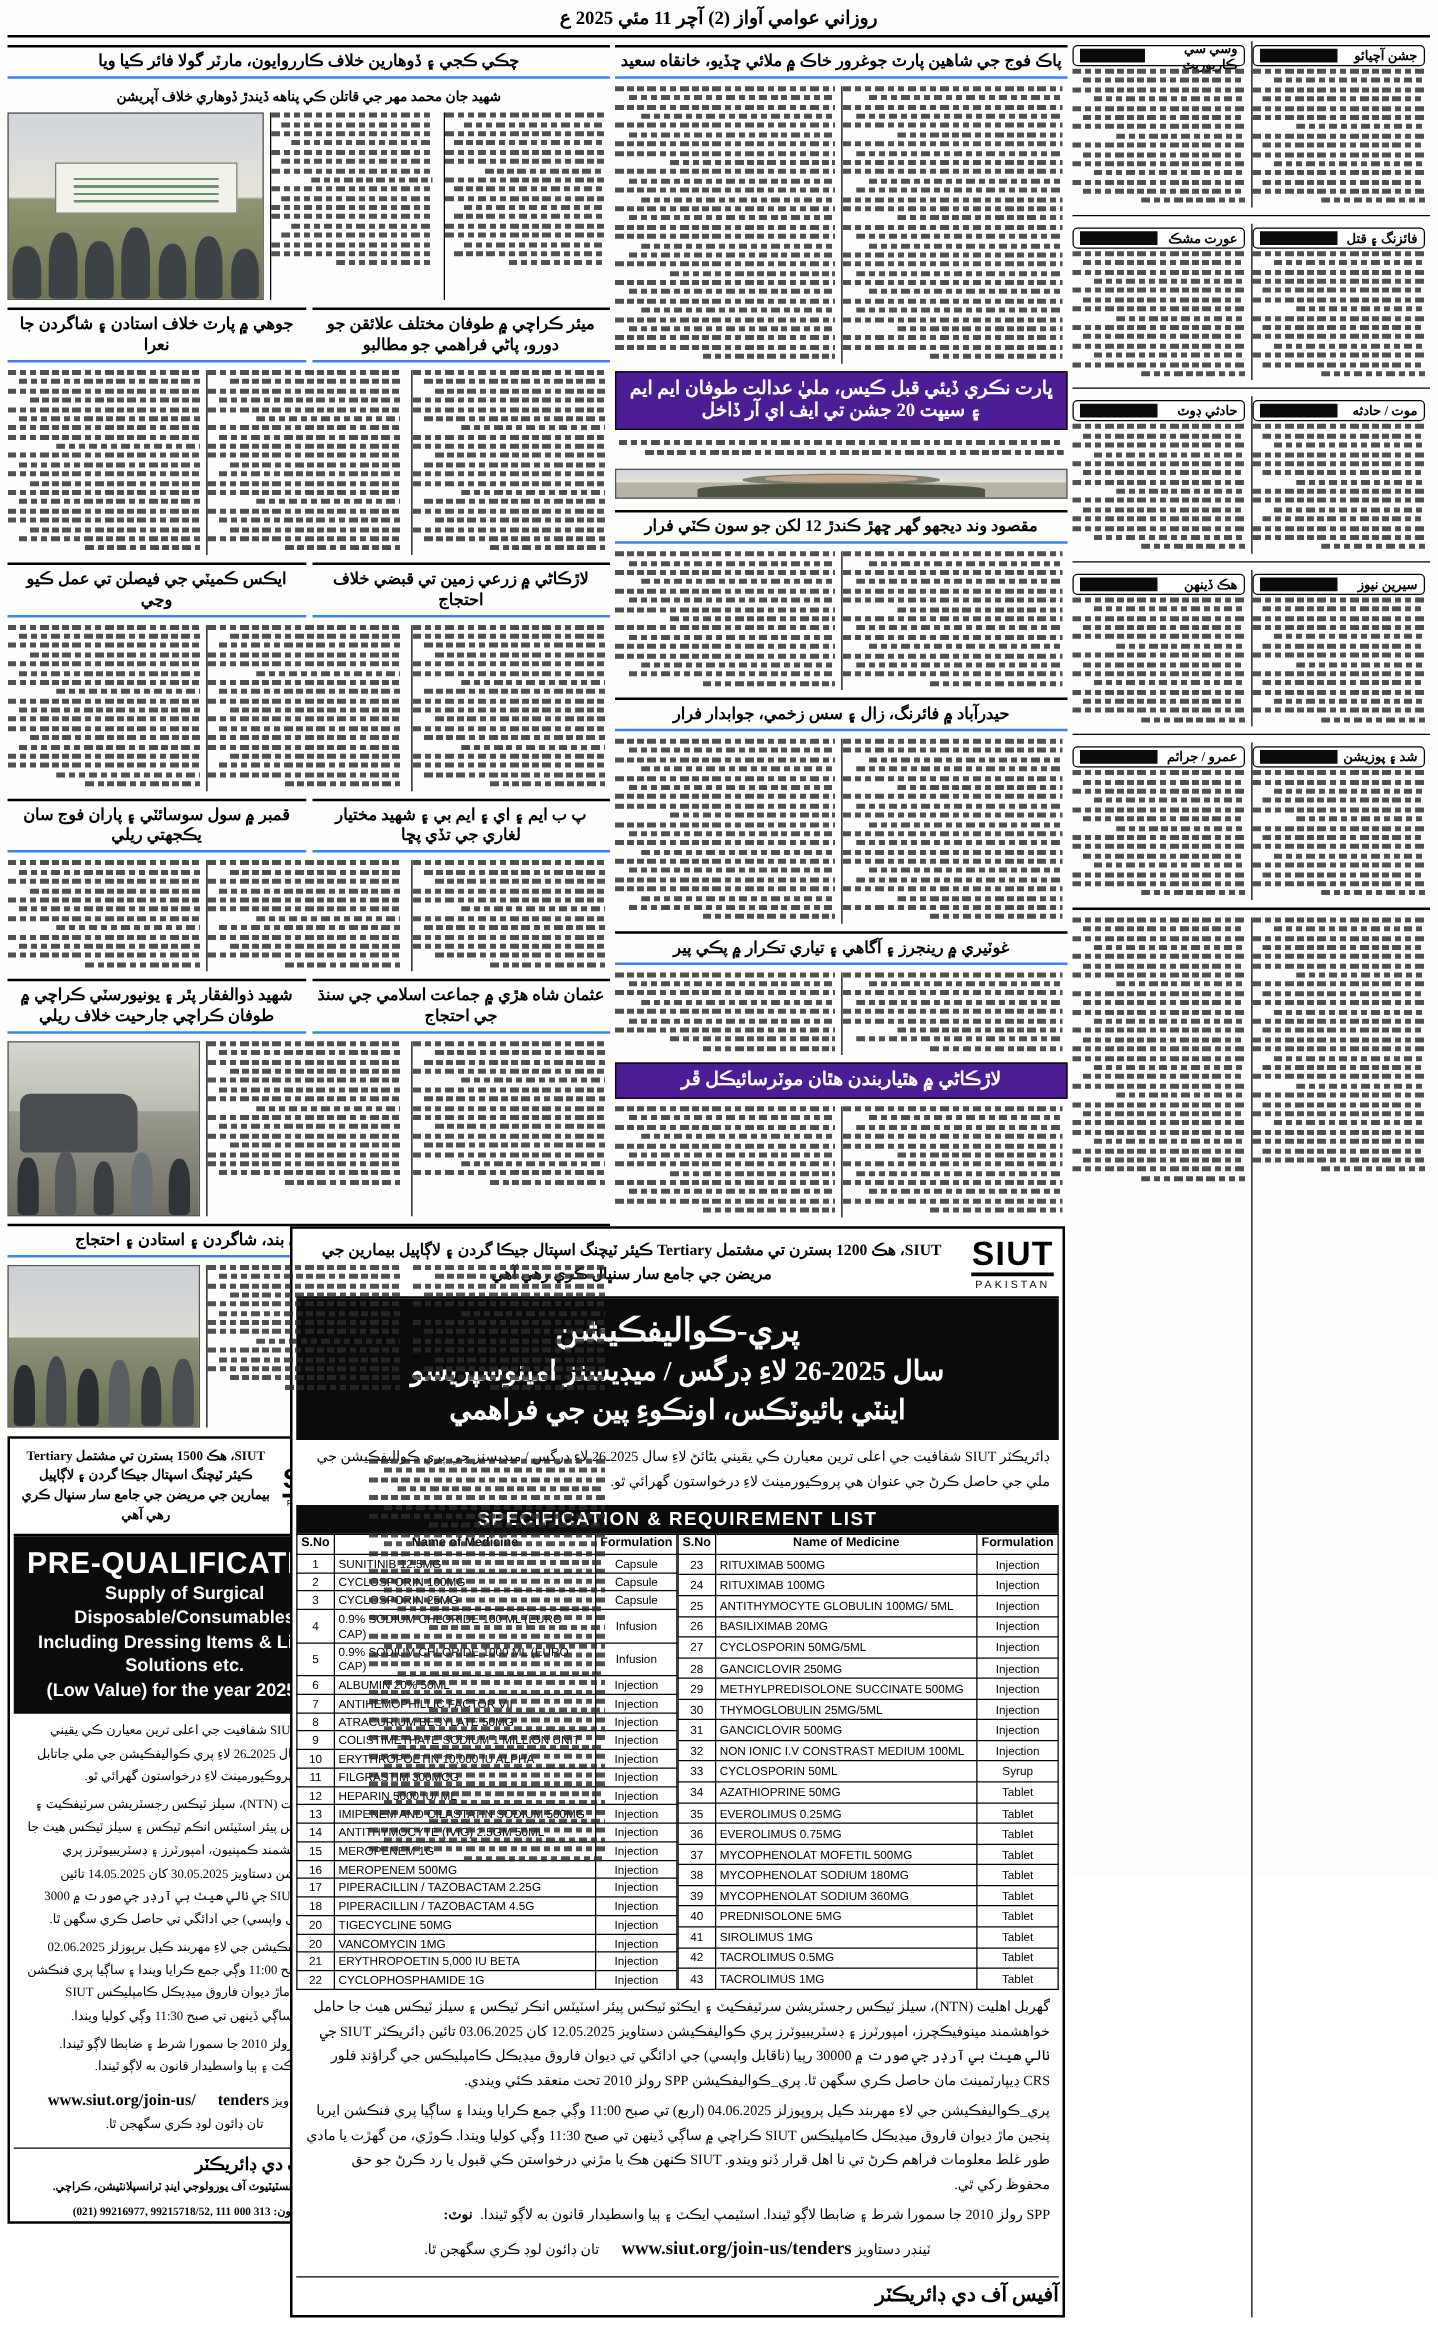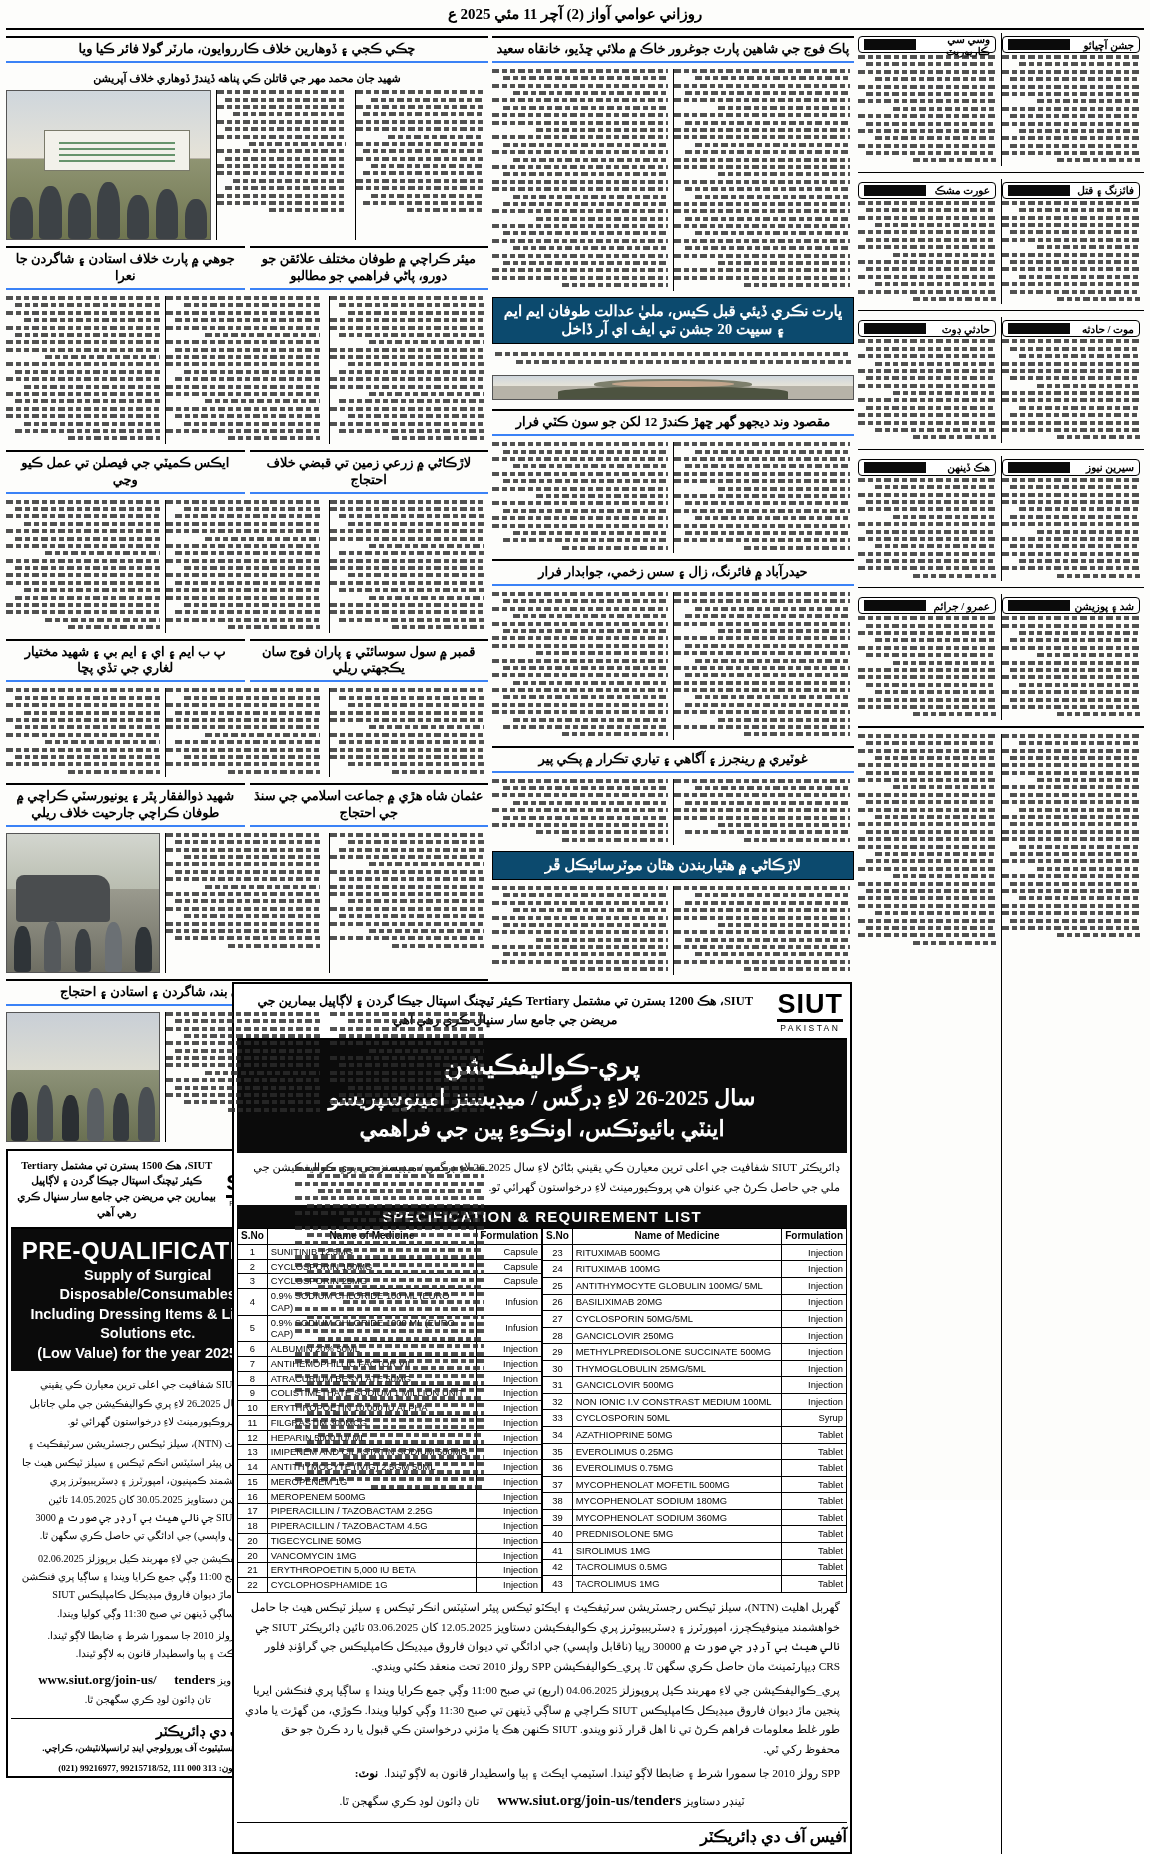--- a/index.html
+++ b/index.html
@@ -52,21 +52,21 @@
   .line.s1 { width: 100%; }
   .line.s2 { width: 94%; }
   .line.s3 { width: 88%; }
   .line.s4 { width: 75%; }
   .line.s5 { width: 60%; }
 
   .colrule { border-left: 1px solid #000; }
 
   
   .hl-box {
-    background: #0c4a6e; color: #fff;
+    background: #4c1d95; color: #fff;
     direction: rtl; text-align: center;
     font-weight: bold; font-size: 15px;
     padding: 4px 6px; margin: 3px 0;
     border: 1px solid #000;
     line-height: 1.25;
   }
   .hl-plain {
     direction: rtl; text-align: center;
     font-weight: bold; font-size: 13px;
     padding: 3px 4px; margin: 3px 0;
@@ -193,21 +193,21 @@
     width: 100%; border-collapse: collapse;
     font-family: "Liberation Sans", sans-serif;
     font-size: 9.4px;
   }
   table.spec th, table.spec td {
     border: 1px solid #000; padding: 1px 3px; line-height: 1.25;
   }
   table.spec th { font-size: 10px; font-weight: bold; text-align: center; }
   table.spec td.sn { text-align: center; width: 26px; }
   table.spec td.nm { text-align: left; }
-  table.spec td.fm { text-align: right; width: 62px; }
+  table.spec td.fm { text-align: center; width: 62px; }
   .spec-wrap { display: flex; gap: 0; }
   .spec-wrap table { width: 50%; }
 
   
   .ad-sm .ad-top-text { font-size: 10.5px; line-height: 1.5; }
   .ad-sm .siut-logo .sm { font-size: 22px; }
   .ad-sm .siut-logo .pk { font-size: 7px; letter-spacing: 1.8px; }
   .ad-sm .ad-black .e1 { font-size: 24px; }
   .ad-sm .ad-black .e2 { font-size: 14.5px; }
   .ad-sm .ad-body { font-size: 10.2px; line-height: 1.8; }
@@ -1278,24 +1278,24 @@
             <div class="line s4"></div>
             <div class="line s1"></div>
           <div class="line s1"></div>
             <div class="line s2"></div>
             <div class="line s5"></div>
         </div>
       </div>
 
       <div class="threecol">
         <div>
+          <div class="hl-plain">قمبر ۾ سول سوسائٽي ۽ پاران فوج سان يڪجهتي ريلي</div>
+        </div>
+        <div>
           <div class="hl-plain">پ ب ايم ۽ اي ۽ ايم بي ۽ شهيد مختيار لغاري جي تڏي پڇا</div>
-        </div>
-        <div>
-          <div class="hl-plain">قمبر ۾ سول سوسائٽي ۽ پاران فوج سان يڪجهتي ريلي</div>
         </div>
       </div>
 
       <div class="threecol">
         <div class="txtblock">
           <div class="line s1"></div>
             <div class="line s2"></div>
             <div class="line s1"></div>
           <div class="line s3"></div>
             <div class="line s1"></div>

